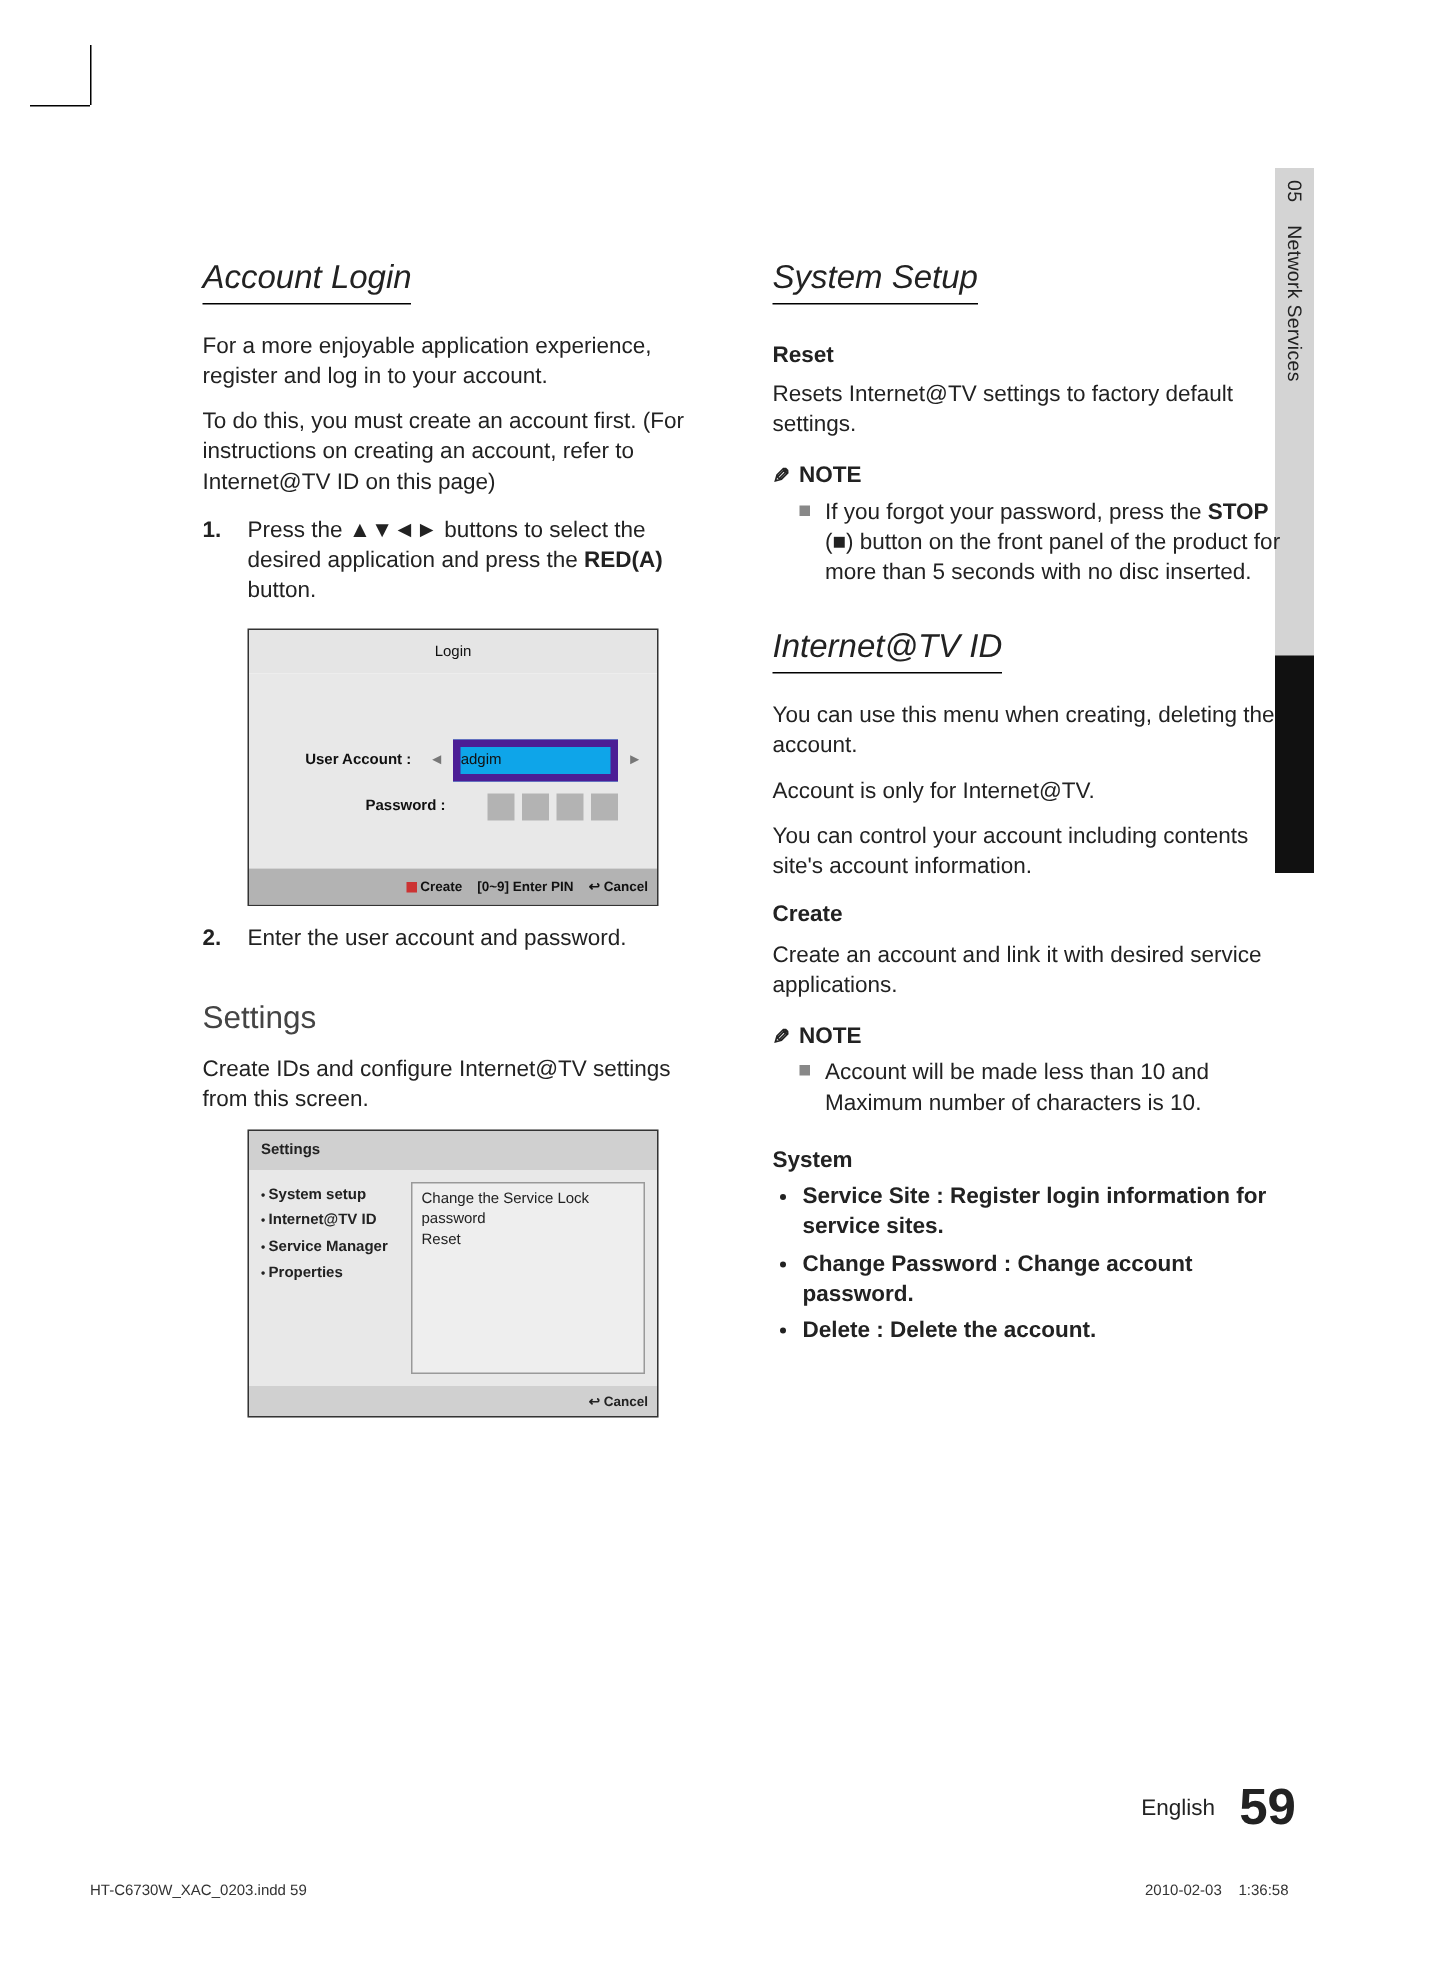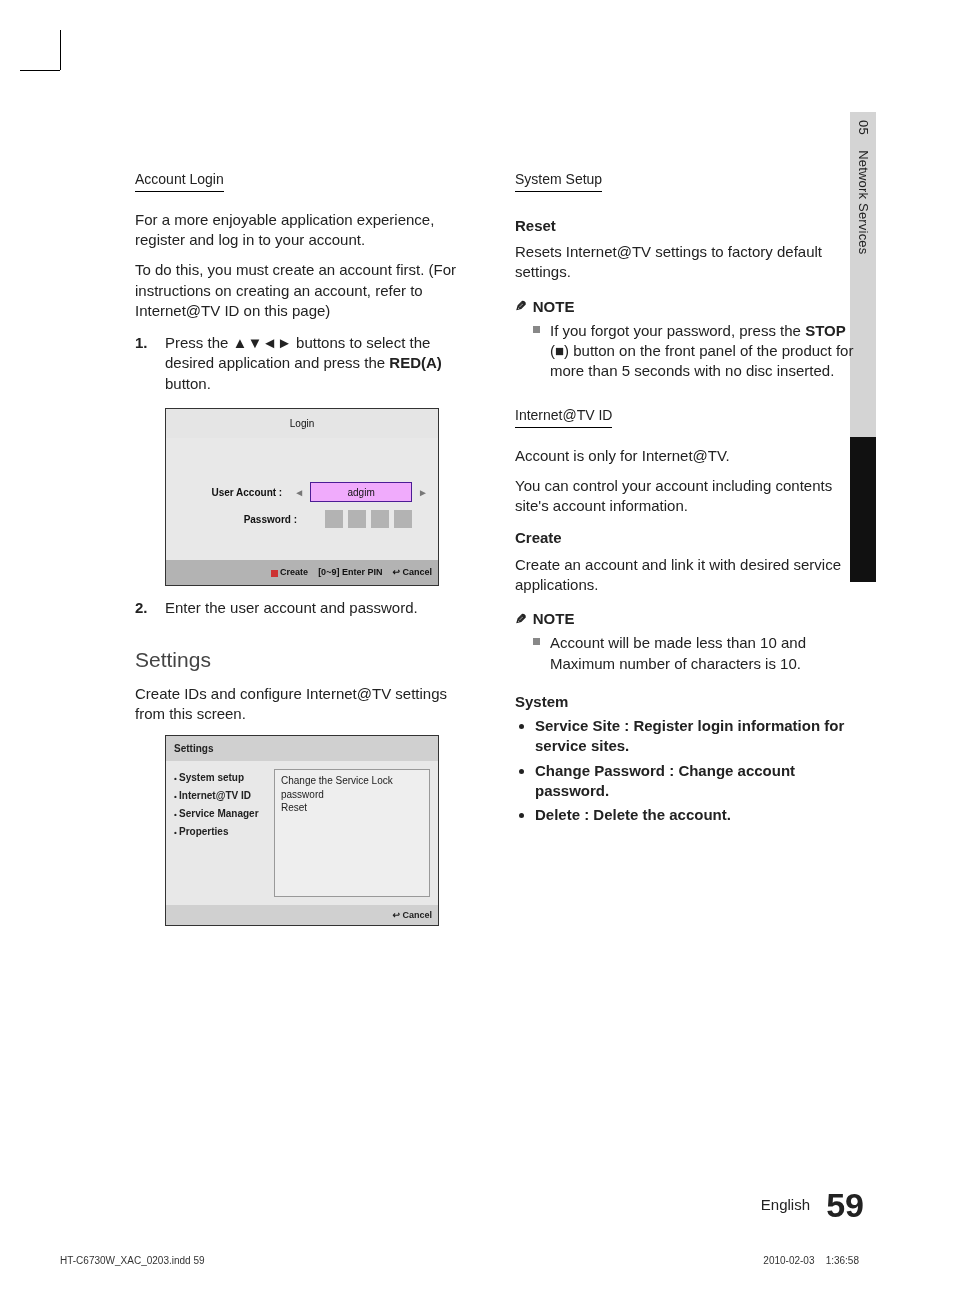--- a/index.html
+++ b/index.html
@@ -37,42 +37,42 @@
 
   .page {
     position: absolute;
     top: 160px;
     left: 135px;
     width: 720px;
   }
   .twocol { display:flex; gap:40px; }
   .col { flex:1; }
 
-  .h3 { font-size: 14px; border-bottom: 1px solid #000; display:inline-block; padding-bottom:2px; margin: 10px 0 12px 0; }
+  .h3 { font-size: 22px; border-bottom: 1px solid #000; display:inline-block; padding-bottom:2px; margin: 10px 0 12px 0; font-style: italic; }
   .h2 { font-size: 21px; color:#444; margin: 28px 0 10px 0; font-weight:400; }
   p { margin: 6px 0 10px 0; }
 
   ol.steps { list-style:none; padding:0; margin:0; }
   ol.steps > li { display:flex; gap:12px; margin:12px 0; }
   ol.steps .num { font-weight:bold; min-width:18px; }
   .arrows { font-family: Arial; }
 
   .panel {
     border: 1px solid #333;
     margin: 14px 0 8px 30px;
     width: 272px;
     font-size: 10px;
     color:#111;
   }
   .panel-hdr { background:#e5e5e5; text-align:center; padding:8px 0; font-size:10px; }
   .panel-body { background:#e8e8e8; padding:36px 10px 24px 10px; }
   .prow { display:flex; align-items:center; justify-content:flex-end; gap:6px; margin:8px 0; }
   .plabel { font-weight:bold; font-size:10px; margin-right:6px; width:95px; text-align:right; }
   .chev { color:#777; font-size:10px; }
-  .pinput { background:#f0abfc; border:1px solid #4c1d95; width:100px; height:18px; display:flex; align-items:center; justify-content:center; }
+  .pinput { background:#0ea5e9; border:5px solid #4c1d95; width:100px; height:18px; display:flex; align-items:center; }
   .pwdots { display:flex; gap:5px; }
   .pwdots span { width:18px; height:18px; background:#b3b3b3; }
   .panel-ftr { background:#b3b3b3; text-align:right; padding:6px 6px; font-size:9px; font-weight:bold; }
   .panel-ftr .sq { display:inline-block; width:7px; height:7px; background:#c33; vertical-align:middle; margin-right:2px; }
 
   .panel2 {
     border:1px solid #333;
     margin: 6px 0 0 30px;
     width: 272px;
     font-size:10px;
@@ -216,20 +216,21 @@
       <ul class="note">
         <li>
           <span>
             <span>If you forgot your password, press the </span><b>STOP</b><span> (</span><span>■</span><span>) button on the front panel of the product for more than 5 seconds with no disc inserted.</span>
           </span>
         </li>
       </ul>
 
       <div style="height:14px"></div>
       <div class="h3">Internet@TV ID</div>
+      <p>You can use this menu when creating, deleting the account.</p>
       <p>Account is only for Internet@TV.</p>
       <p>You can control your account including contents site's account information.</p>
 
       <div class="sub3">Create</div>
       <p>Create an account and link it with desired service applications.</p>
 
       <div class="noteline">
         <span class="pencil">✎</span>
         <span>NOTE</span>
       </div>

